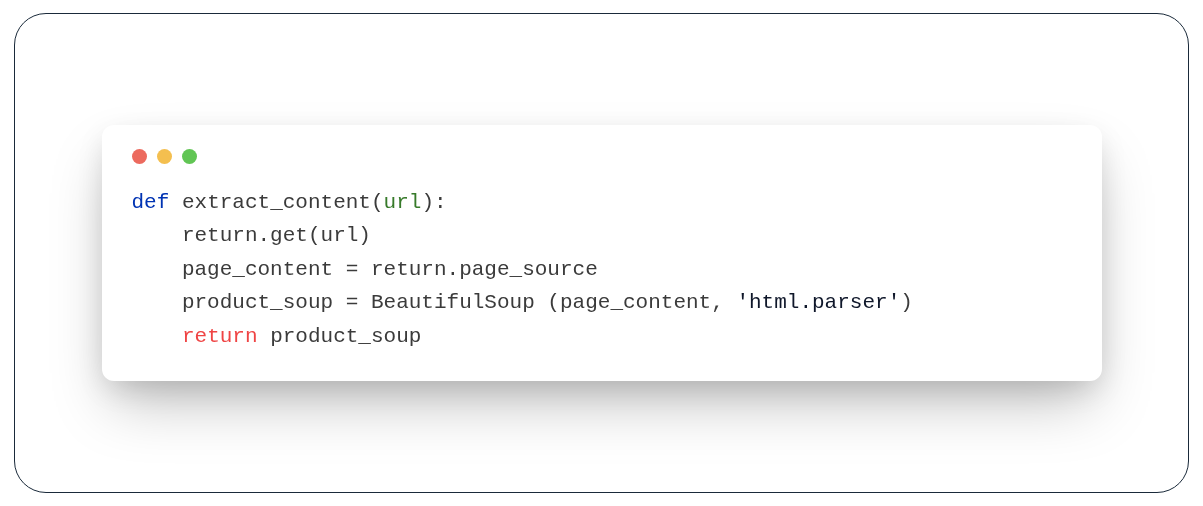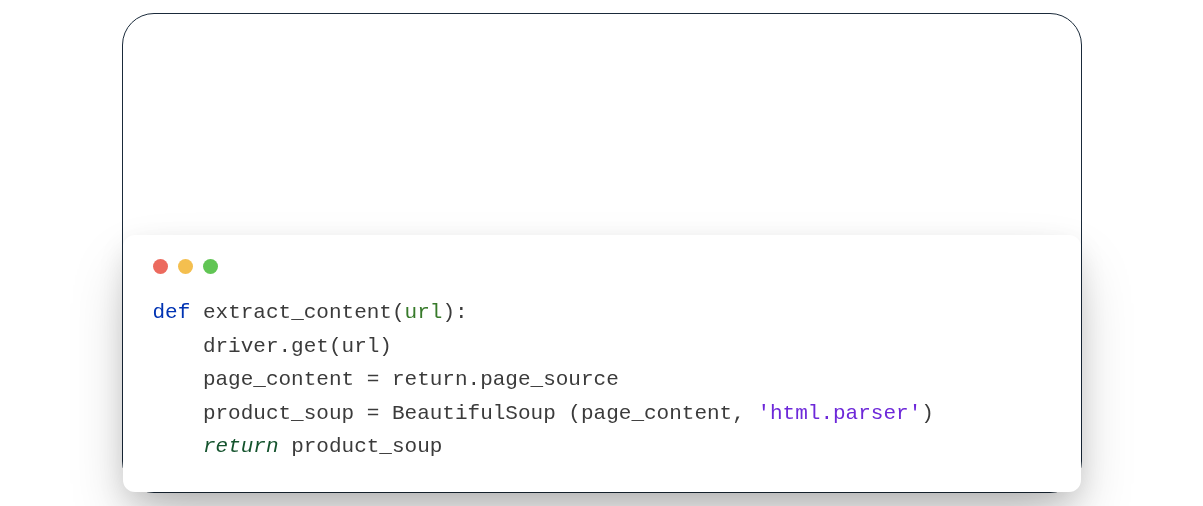--- a/index.html
+++ b/index.html
@@ -10,26 +10,26 @@
     body {
       width: 1203px;
       height: 506px;
       background: #ffffff;
       font-family: ui-monospace, 'SF Mono', Menlo, Monaco, Consolas, 'Courier New', monospace;
       display: flex;
       align-items: center;
       justify-content: center;
     }
     .outer-frame {
-      width: 960px;
+      width: 1175px;
       height: 480px;
       border: 1px solid #1a2a3a;
       border-radius: 32px;
       display: flex;
-      align-items: flex-end;
+      align-items: center;
       justify-content: center;
       background: #ffffff;
     }
     .code-window {
       width: 1000px;
       background: #ffffff;
       border-radius: 12px;
       box-shadow: 0 30px 60px -10px rgba(0,0,0,0.25), 0 10px 30px -5px rgba(0,0,0,0.15);
       padding: 24px 30px 28px 30px;
     }
@@ -49,32 +49,32 @@
     pre {
       font-family: inherit;
       font-size: 21px;
       line-height: 1.6;
       white-space: pre;
       color: #3b3b3b;
     }
     .kw-def { color: #0033b3; }
     .fn-name { color: #3b3b3b; }
     .param { color: #377a2a; }
-    .return-kw { color: #14532d; font-style: italic; }
-    .str { color: #6d28d9; }
+    .return-kw { color: #ef4444; }
+    .str { color: #0f172a; }
   </style>
 </head>
 <body>
 
 <div class="outer-frame">
   <div class="code-window">
     <div class="traffic-lights">
       <span class="dot dot-red"></span>
       <span class="dot dot-yellow"></span>
       <span class="dot dot-green"></span>
     </div>
     <pre><span class="kw-def">def</span> <span class="fn-name">extract_content</span>(<span class="param">url</span>):
-<span>    driver.get(url)</span>
+<span>    return.get(url)</span>
 <span>    page_content = return.page_source</span>
 <span>    product_soup = BeautifulSoup (page_content, </span><span class="str">'html.parser'</span><span>)</span>
     <span class="return-kw">return</span><span> product_soup</span></pre>
   </div>
 </div>
 
 </body></html>

